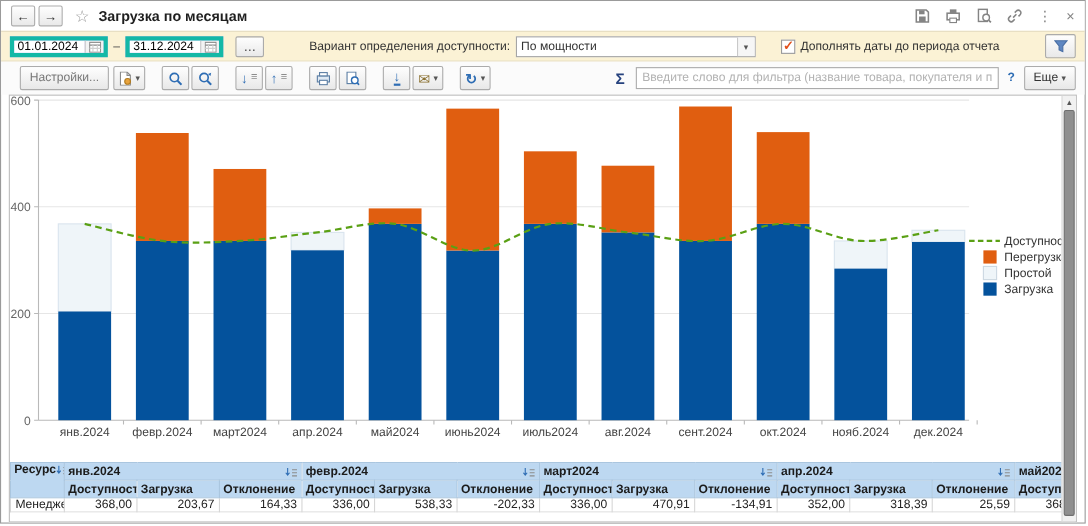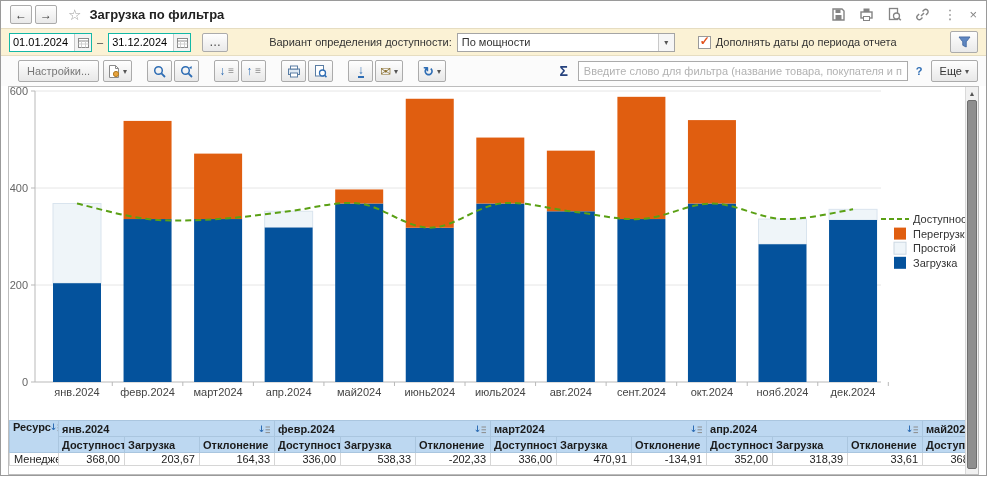--- a/index.html
+++ b/index.html
@@ -13,21 +13,21 @@
     background: linear-gradient(#fefefe,#e9e9e9); font-size: 12px; color: #333; cursor: pointer; line-height: 16px; }
   .star { color: #9a9a9a; font-size: 15px; margin-left: 8px; }
   .title { font-weight: bold; font-size: 13px; color: #1f1f1f; margin-left: 5px; }
   .tb-right { margin-left: auto; display: flex; align-items: center; gap: 13px; color: #848484; }
   .tb-right .ic { width: 15px; height: 15px; display: inline-block; }
   .tb-right .glyph { font-size: 13px; color: #848484; line-height: 15px; }
 
   
   .param-band { height: 28px; background: #fbf2d5; border-top: 1px solid #e6ddc1; border-bottom: 1px solid #e6ddc1;
     display: flex; align-items: center; padding: 0 8px; gap: 5px; }
-  .date-field { display: inline-flex; border: 1px solid #14b8a6; background: #c4b5fd; height: 19px; justify-content: space-between; }
+  .date-field { display: inline-flex; border: 4px solid #14b8a6; background: #c4b5fd; height: 19px; justify-content: space-between; }
   .date-field input { border: 0; width: 64px; padding: 0 3px; font: 11px "Liberation Sans", sans-serif; outline: none; }
   .cal-btn { width: 17px; border: 0; border-left: 1px solid #c9c9c9; background: #f3f3f3; cursor: pointer; display:flex;align-items:center;justify-content:center; }
   .dash { color: #444; }
   .small-btn { margin-left: 6px; width: 26px; height: 19px; border: 1px solid #ababab; border-radius: 2px;
     background: linear-gradient(#fefefe,#e9e9e9); color: #555; cursor: pointer; line-height: 10px; }
   .avail-label { margin-left: 36px; color: #333; }
   .combo { display: inline-flex; height: 19px; border: 1px solid #a5a5a5; background: #fff; width: 218px; }
   .combo-text { flex: 1; padding: 2px 4px; }
   .combo-btn { width: 16px; border-left: 1px solid #c9c9c9; background: #f6f6f6; text-align: center; color: #555; font-size: 8px; line-height: 17px; cursor: pointer; }
   .cb-wrap { margin-left: 18px; display: inline-flex; align-items: center; gap: 5px; cursor: pointer; }
@@ -76,21 +76,21 @@
 </style>
 </head>
 <body>
 
 <div class="app">
 
   <div class="titlebar">
     <button class="nav-btn"><span>←</span></button>
     <button class="nav-btn"><span>→</span></button>
     <span class="star">☆</span>
-    <span class="title">Загрузка по фильтра</span>
+    <span class="title">Загрузка по месяцам</span>
     <span class="tb-right">
       <svg class="ic" viewBox="0 0 15 15">
           <path d="M2 2h9l2 2v9H2z" fill="none" stroke="#848484" stroke-width="1.4"></path>
           <rect x="4.5" y="8" width="6" height="5" fill="#848484"></rect>
           <rect x="4.5" y="2.5" width="5" height="3.5" fill="#848484"></rect>
         </svg>
       <svg class="ic" viewBox="0 0 15 15">
           <rect x="2" y="5" width="11" height="6" fill="none" stroke="#848484" stroke-width="1.4"></rect>
           <rect x="4.5" y="1.5" width="6" height="3.5" fill="#848484"></rect>
           <rect x="4.5" y="9.5" width="6" height="4" fill="#fff" stroke="#848484"></rect>
@@ -400,21 +400,21 @@
               <td class="num">203,67</td>
               <td class="num">164,33</td>
               <td class="num">336,00</td>
               <td class="num">538,33</td>
               <td class="num">-202,33</td>
               <td class="num">336,00</td>
               <td class="num">470,91</td>
               <td class="num">-134,91</td>
               <td class="num">352,00</td>
               <td class="num">318,39</td>
-              <td class="num">33,61</td>
+              <td class="num">25,59</td>
               <td class="num">368,00</td>
             </tr>
           </tbody>
         </table>
     </div>
     <div class="vscroll">
       <div class="up">▲</div>
       <div class="thumb"></div>
     </div>
   </div>

